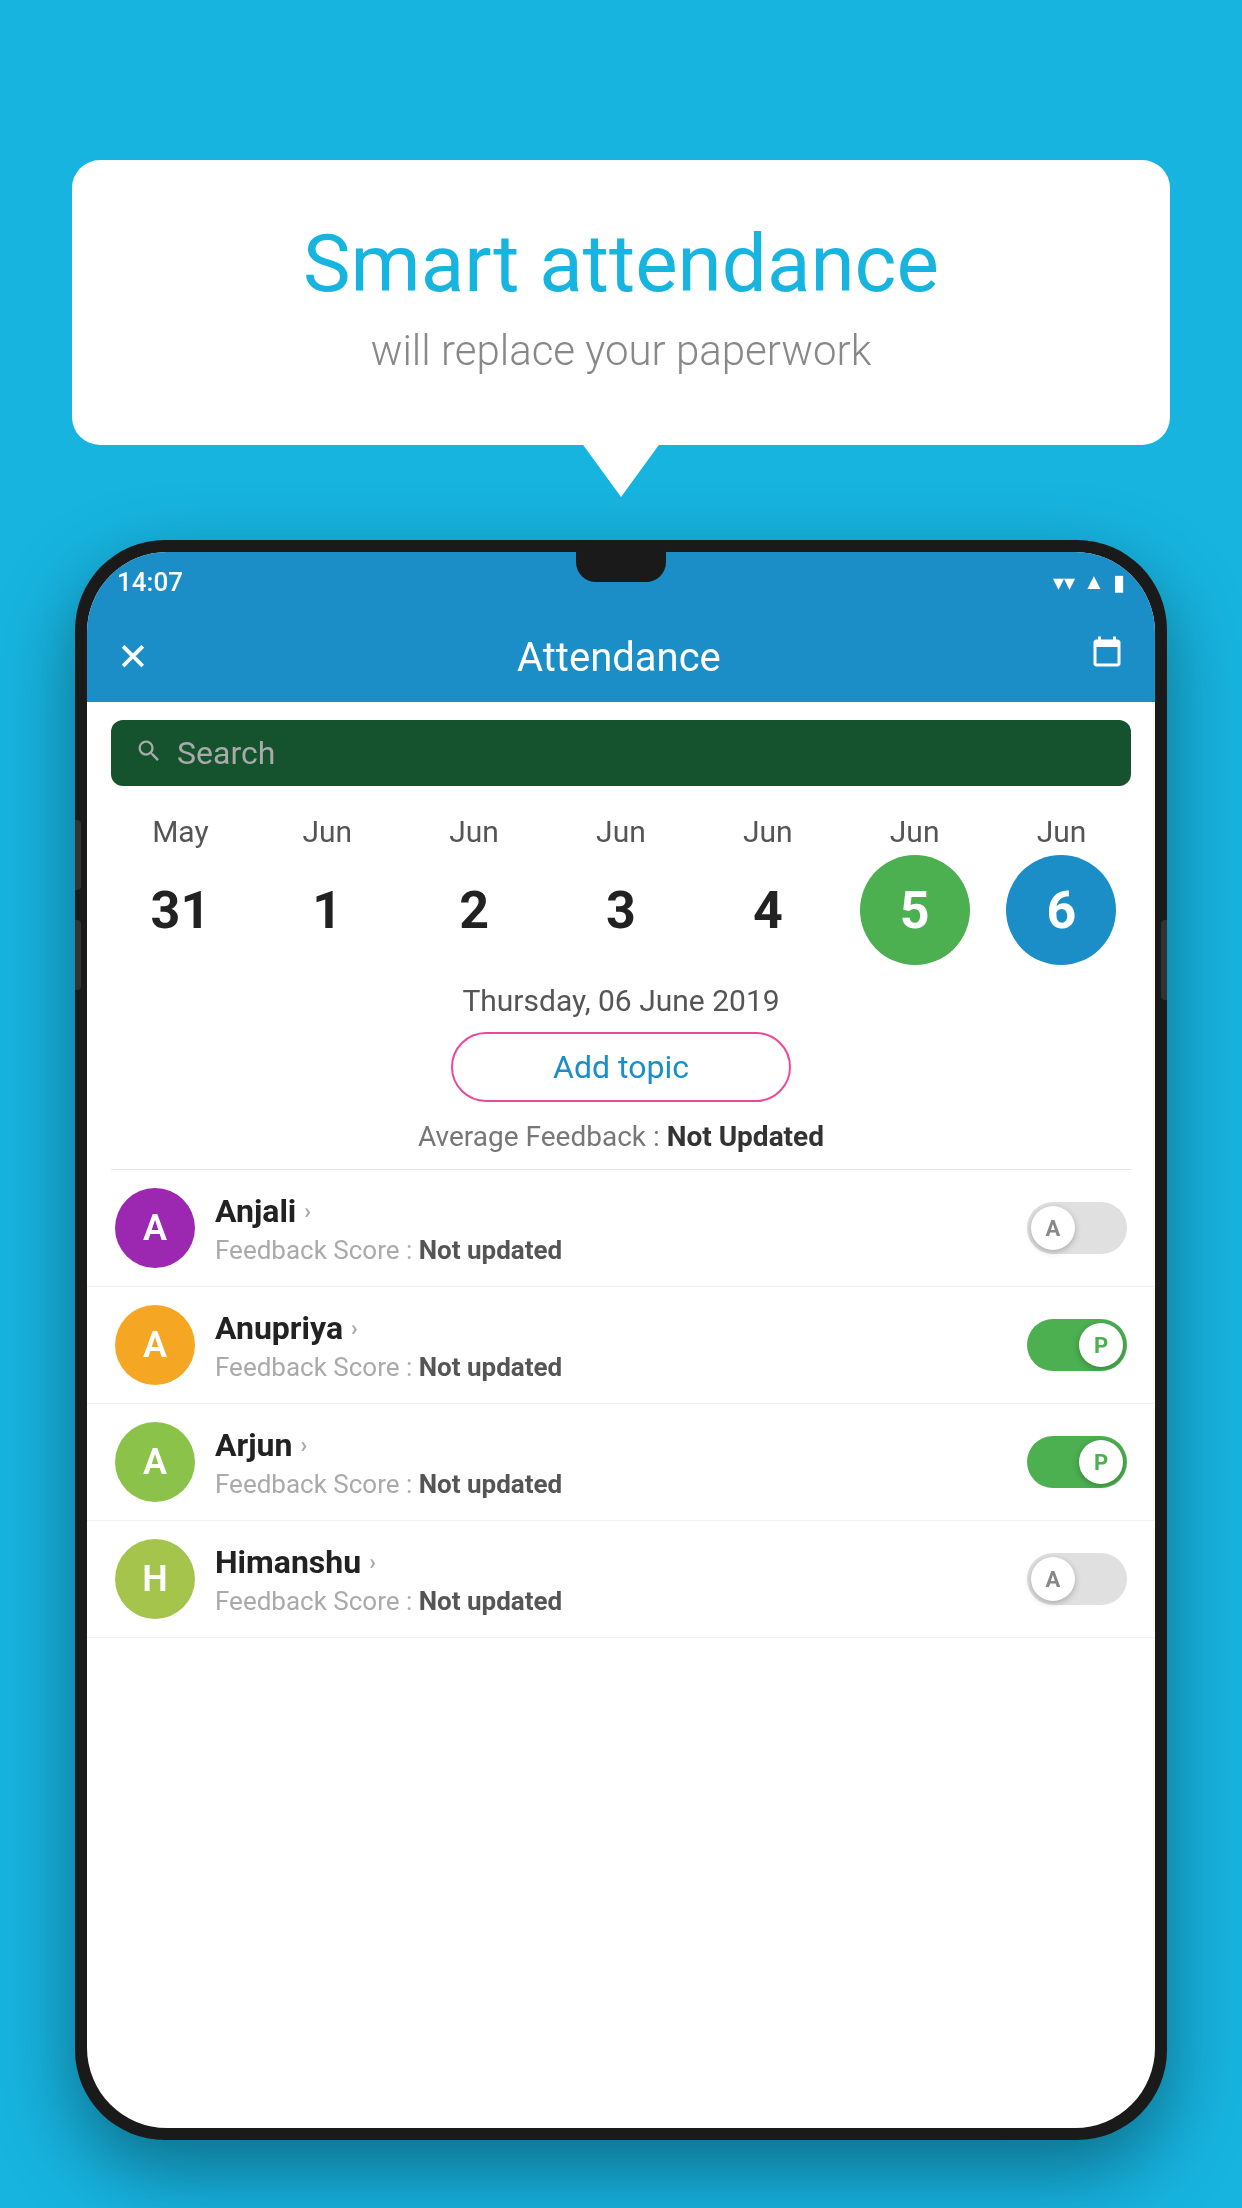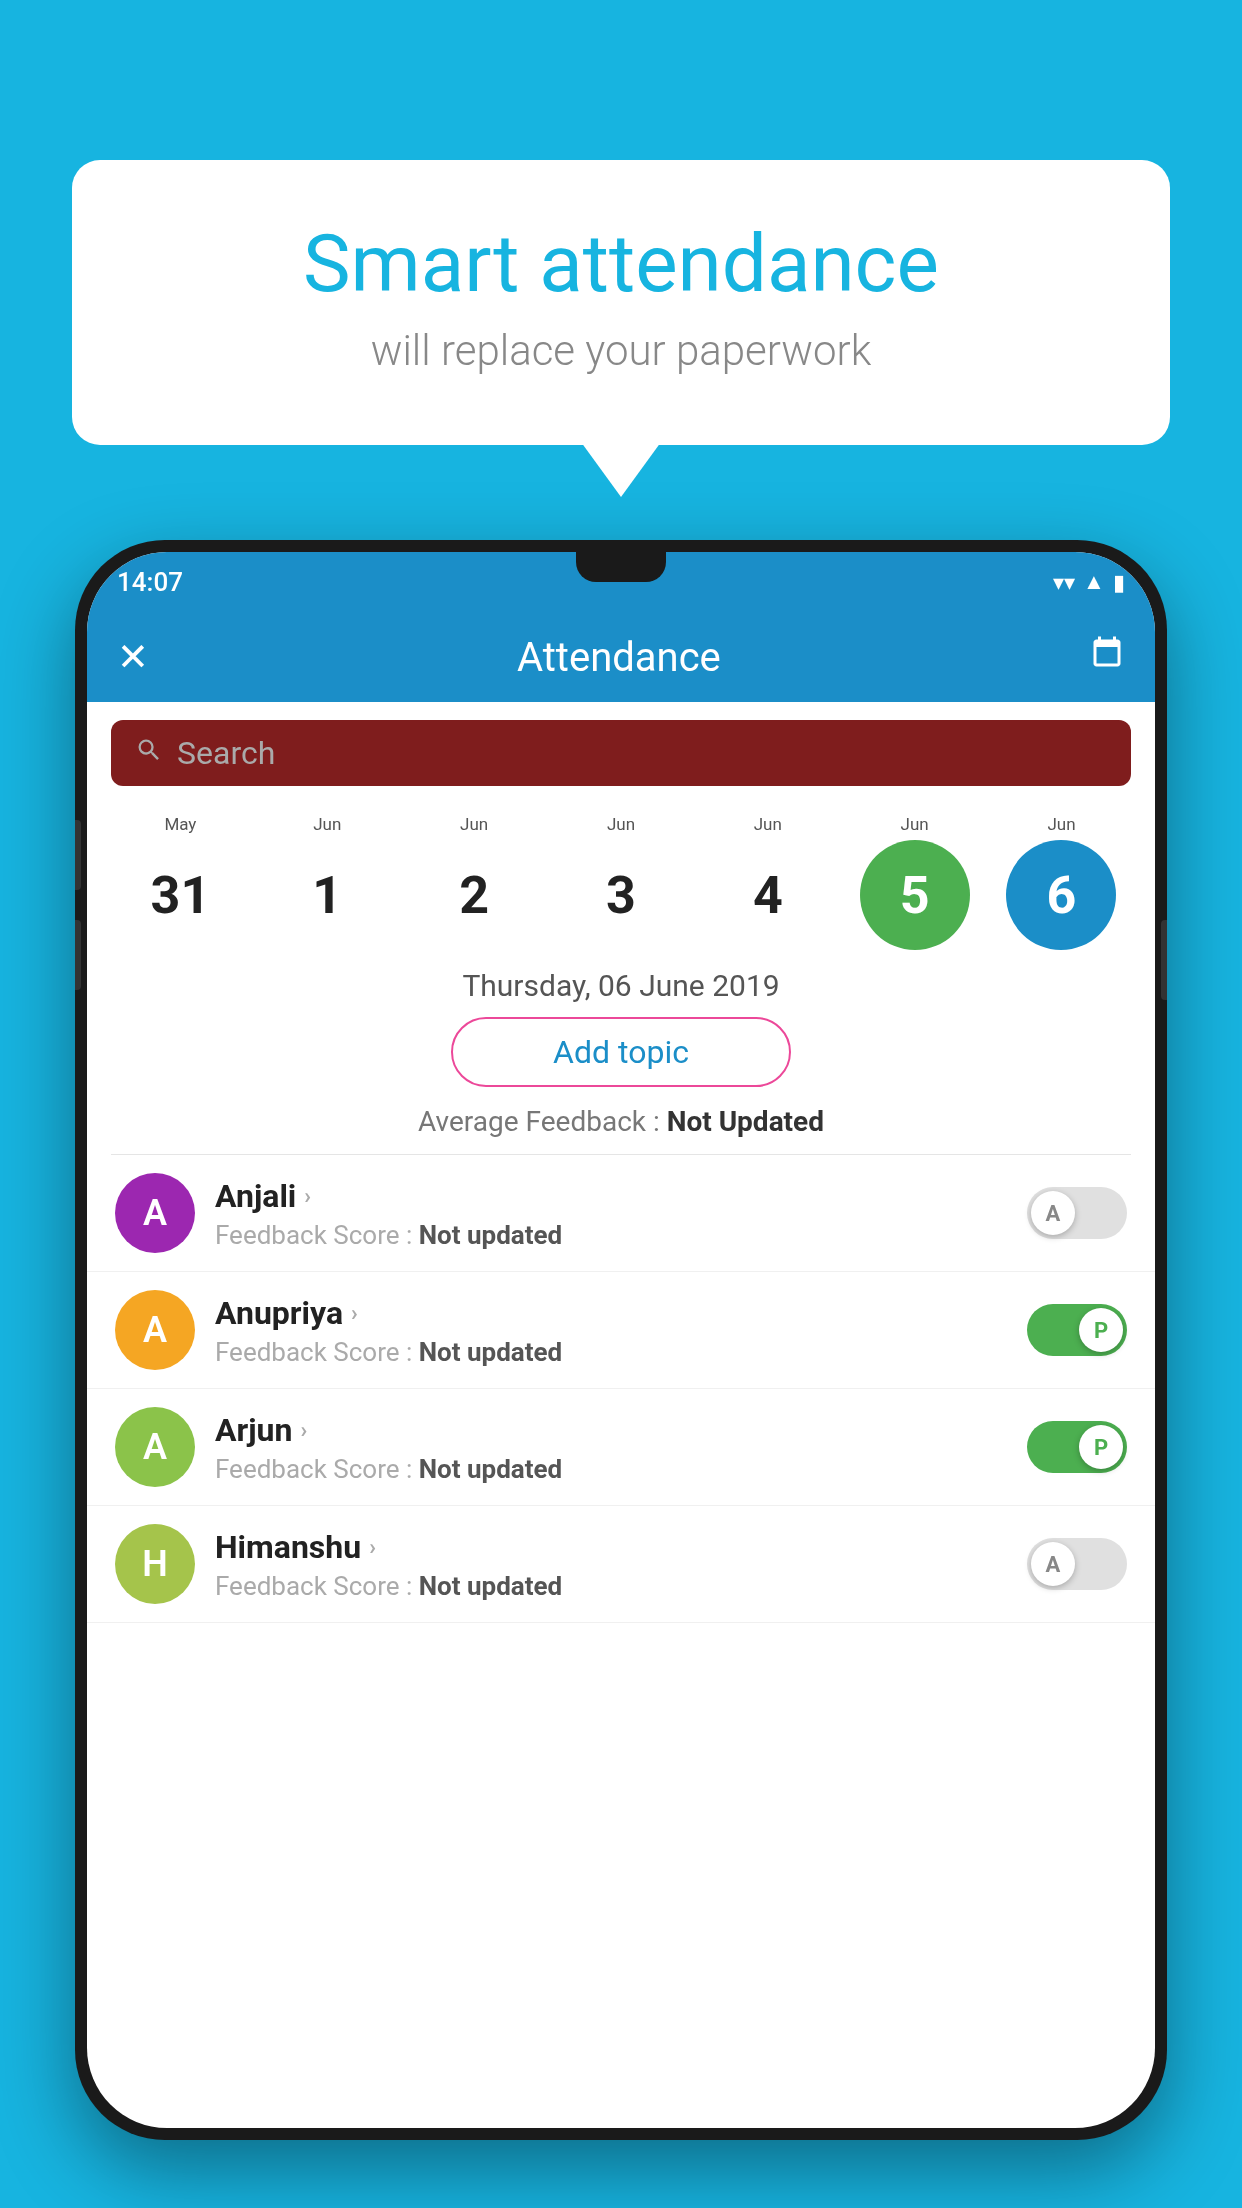--- a/index.html
+++ b/index.html
@@ -138,25 +138,25 @@
       font-size: 40px;
       font-weight: 400;
     }
     .header-calendar {
       color: white;
       font-size: 34px;
     }
 
     
     .search-container {
-      background: #7f1d1d;
+      background: #14532d;
       margin: 18px 24px;
       border-radius: 12px;
       display: flex;
-      align-items: center;
+      align-items: flex-end;
       padding: 14px 24px;
       gap: 14px;
     }
     .search-icon-svg {
       font-size: 30px;
       color: #aaa;
     }
     .search-text {
       font-size: 32px;
       color: #aaa;
@@ -168,21 +168,21 @@
       justify-content: space-around;
       padding: 10px 20px 0;
     }
     .date-item {
       display: flex;
       flex-direction: column;
       align-items: center;
       width: 120px;
     }
     .date-month {
-      font-size: 17px;
+      font-size: 30px;
       color: #555;
       margin-bottom: 6px;
     }
     .date-number {
       font-size: 52px;
       font-weight: 700;
       color: #222;
       width: 110px;
       height: 110px;
       display: flex;

